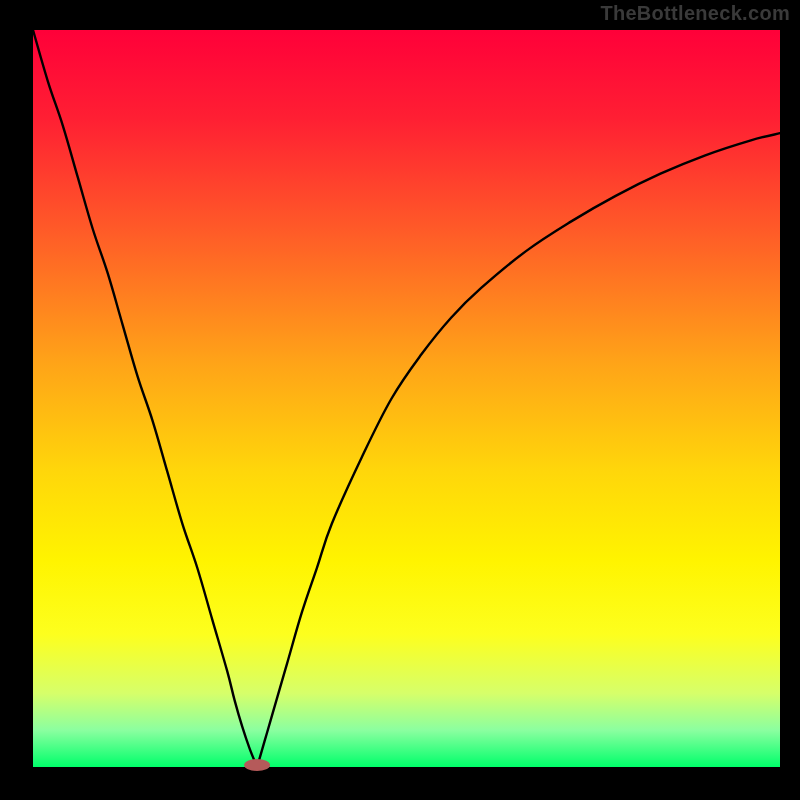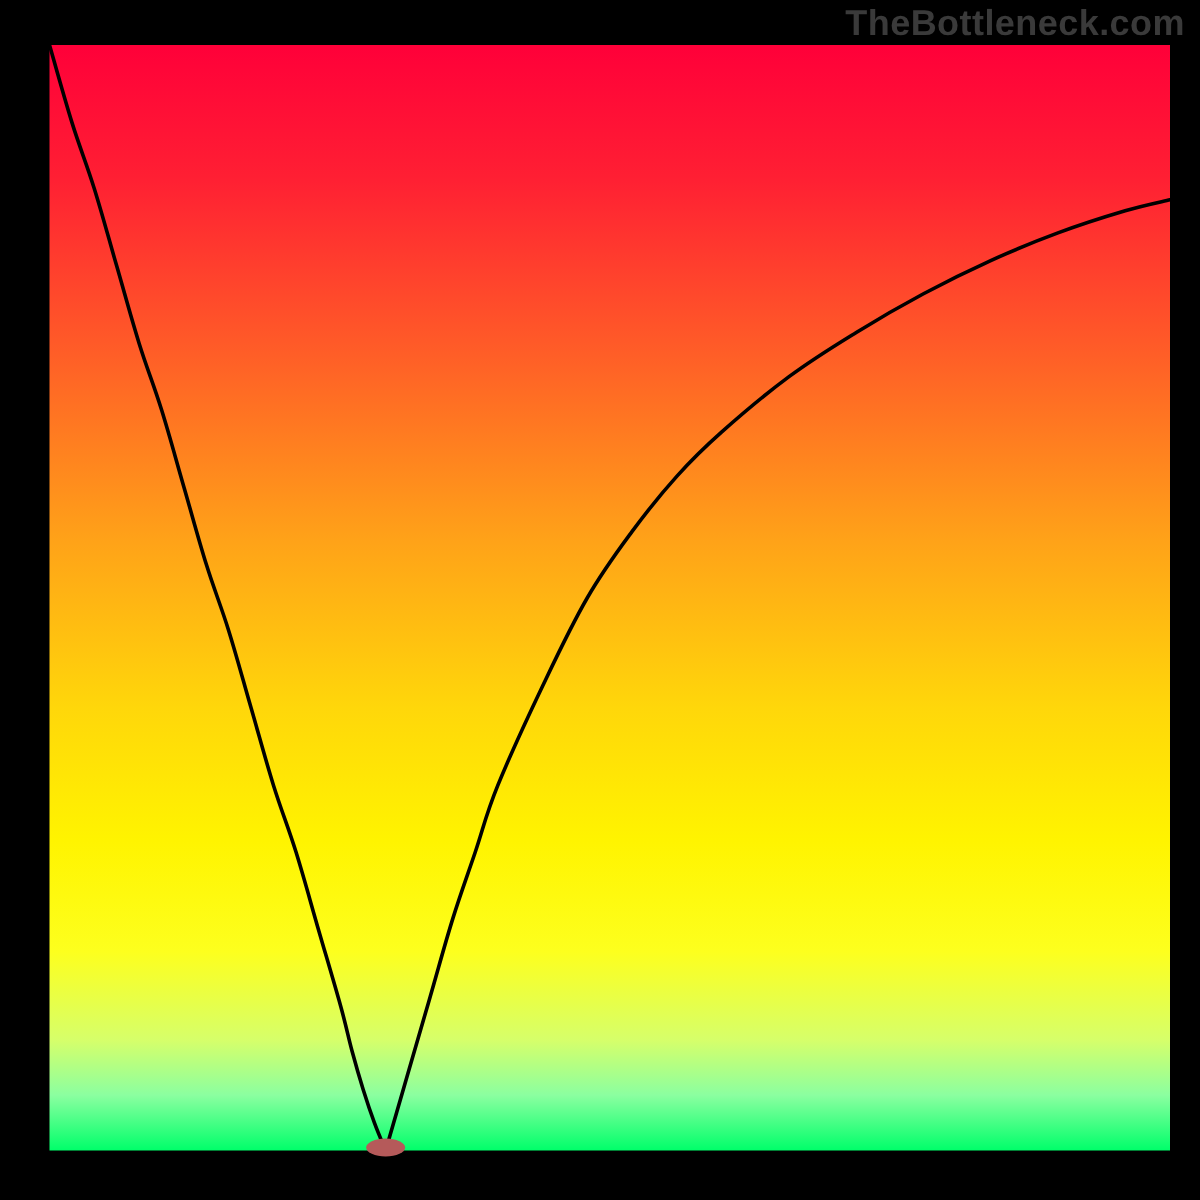--- a/index.html
+++ b/index.html
@@ -15,21 +15,21 @@
     position: relative;
     width: 800px;
     height: 800px;
     background: #000;
   }
   .watermark {
     position: absolute;
     top: 2px;
     right: 10px;
     color: #3a3a3a;
-    font-size: 24px;
+    font-size: 20px;
     font-weight: bold;
     letter-spacing: 0.3px;
     z-index: 5;
     text-align: right;
   }
   svg {
     position: absolute;
     left: 0;
     top: 0;
   }

